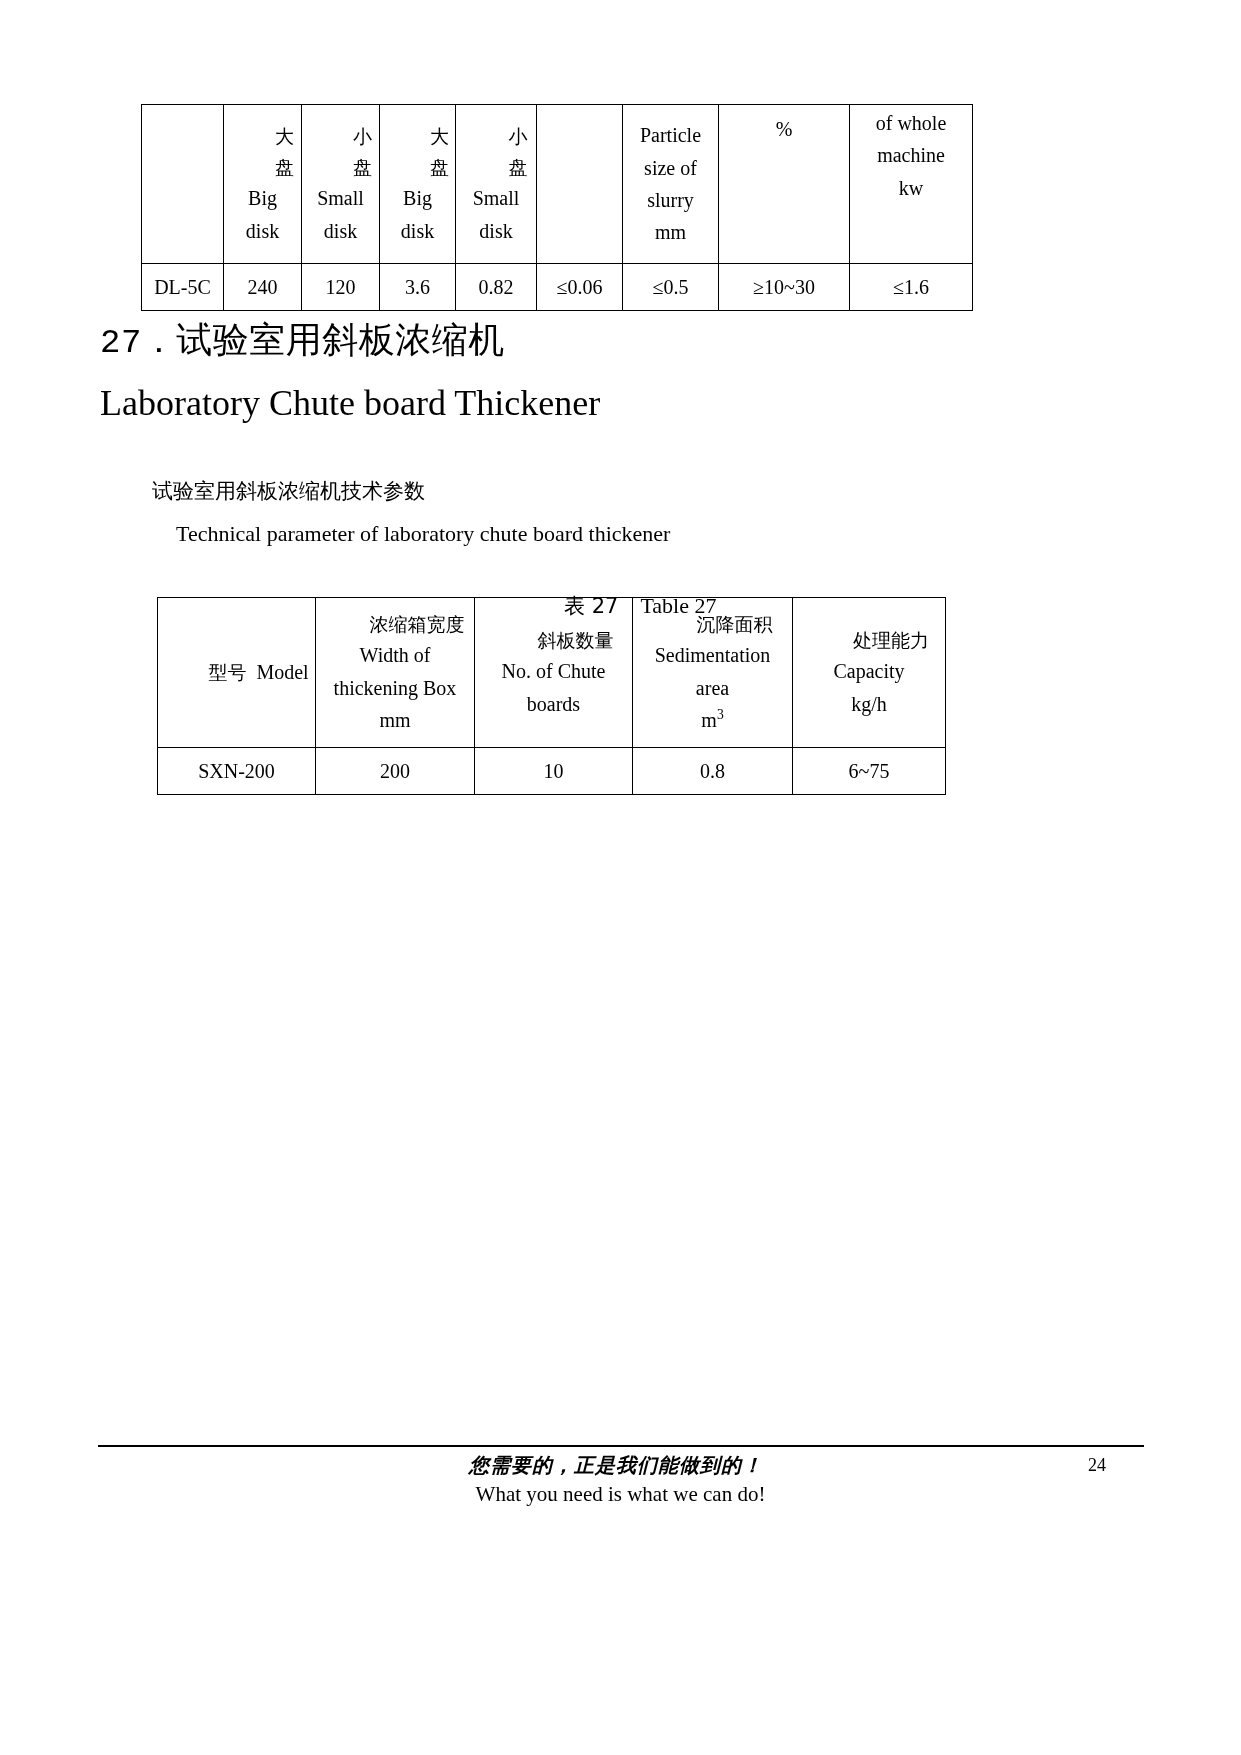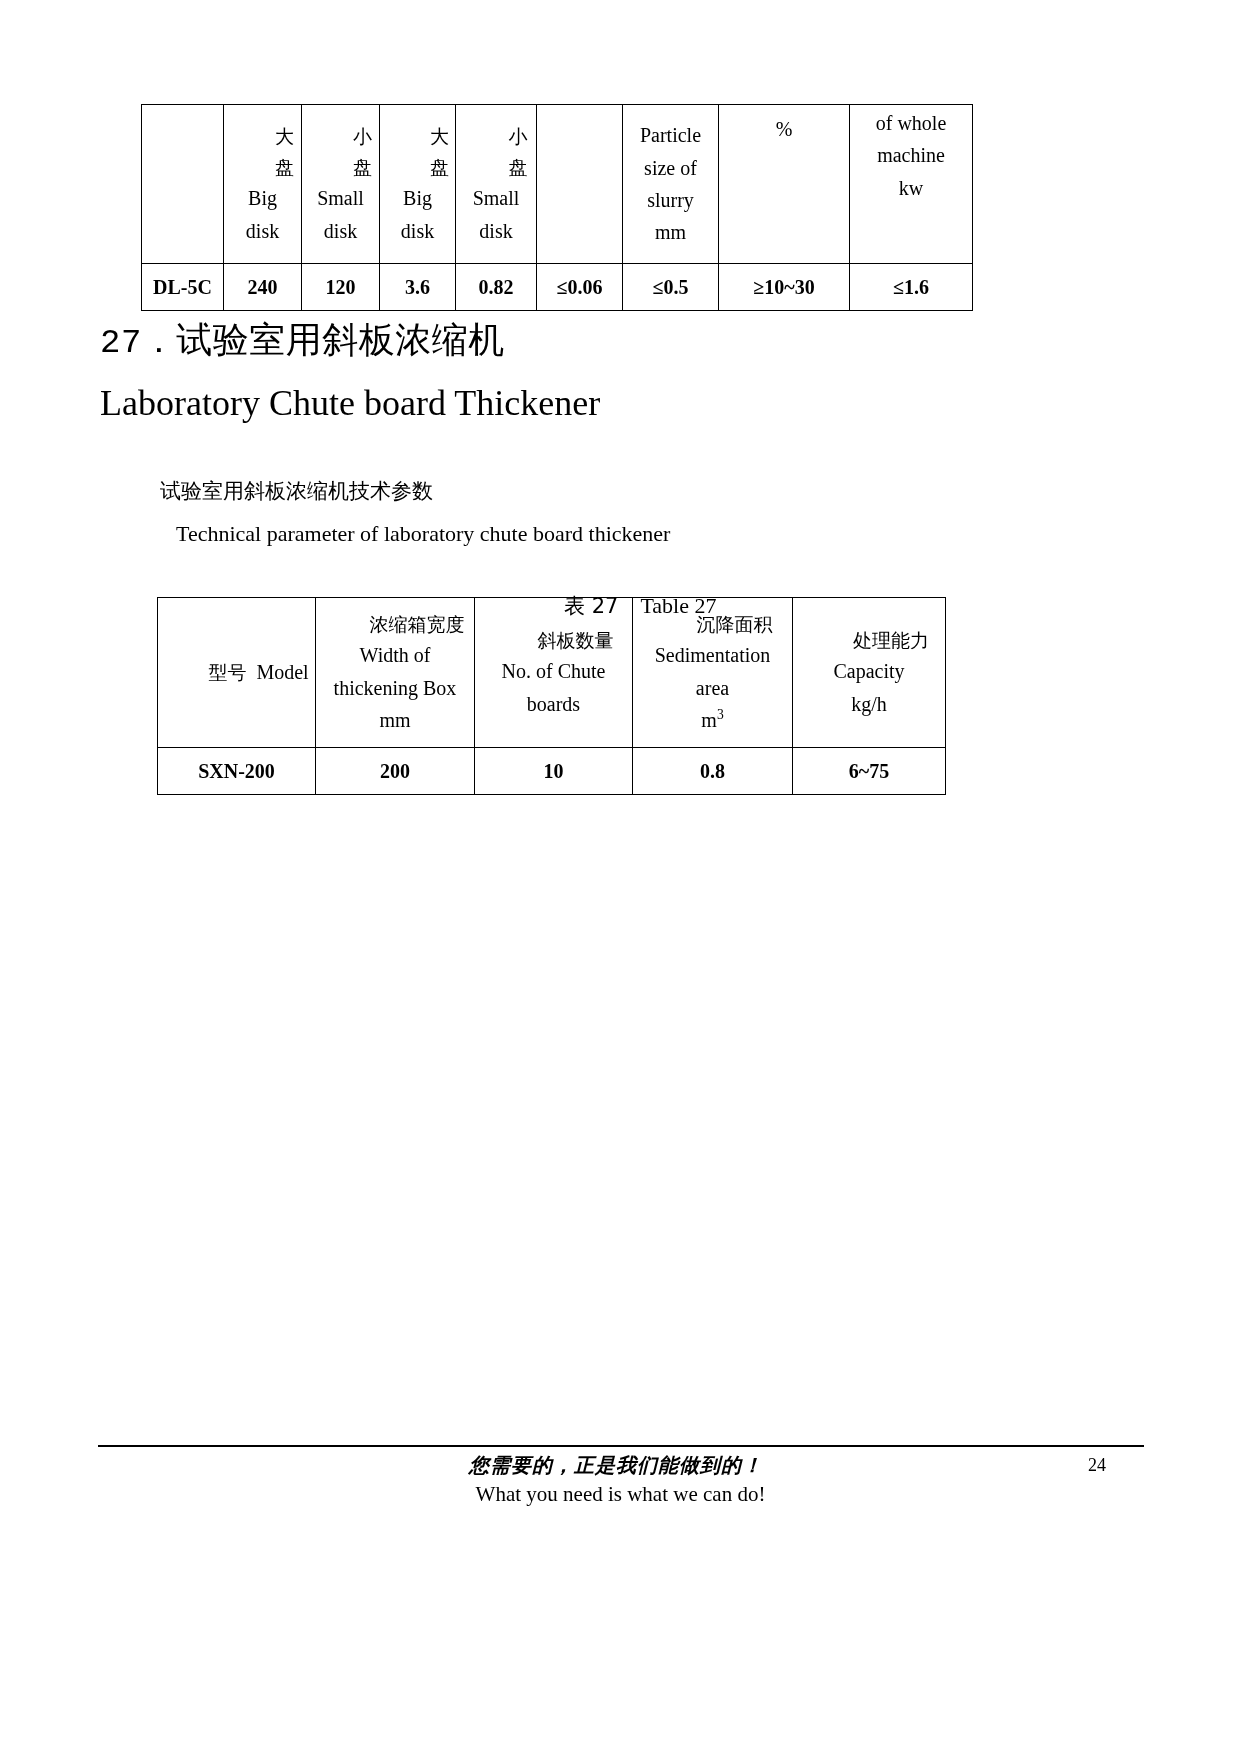--- a/index.html
+++ b/index.html
@@ -42,21 +42,20 @@
     font-size: 20px;
   }
   .hdr-cell .cn {
     font-size: 19px;
     margin-left: 44px;
   }
   .data-cell {
     font-size: 20px;
     height: 42px;
     line-height: 1.2;
-    font-weight: bold;
   }
 
   
   #table-one-wrap {
     position: absolute;
     left: 141px;
     top: 104px;
     width: 831px;
   }
   #table-one {
@@ -88,21 +87,21 @@
     left: 100px;
     top: 382px;
     font-family: "Liberation Serif", "DejaVu Serif", serif;
     font-size: 36px;
     white-space: nowrap;
   }
 
   
   #param-title-cn {
     position: absolute;
-    left: 160px;
+    left: 152px;
     top: 477px;
     font-family: "DejaVu Sans", "Liberation Sans", sans-serif;
     font-size: 21px;
     white-space: nowrap;
   }
   #param-title-en {
     position: absolute;
     left: 176px;
     top: 521px;
     font-size: 22px;

